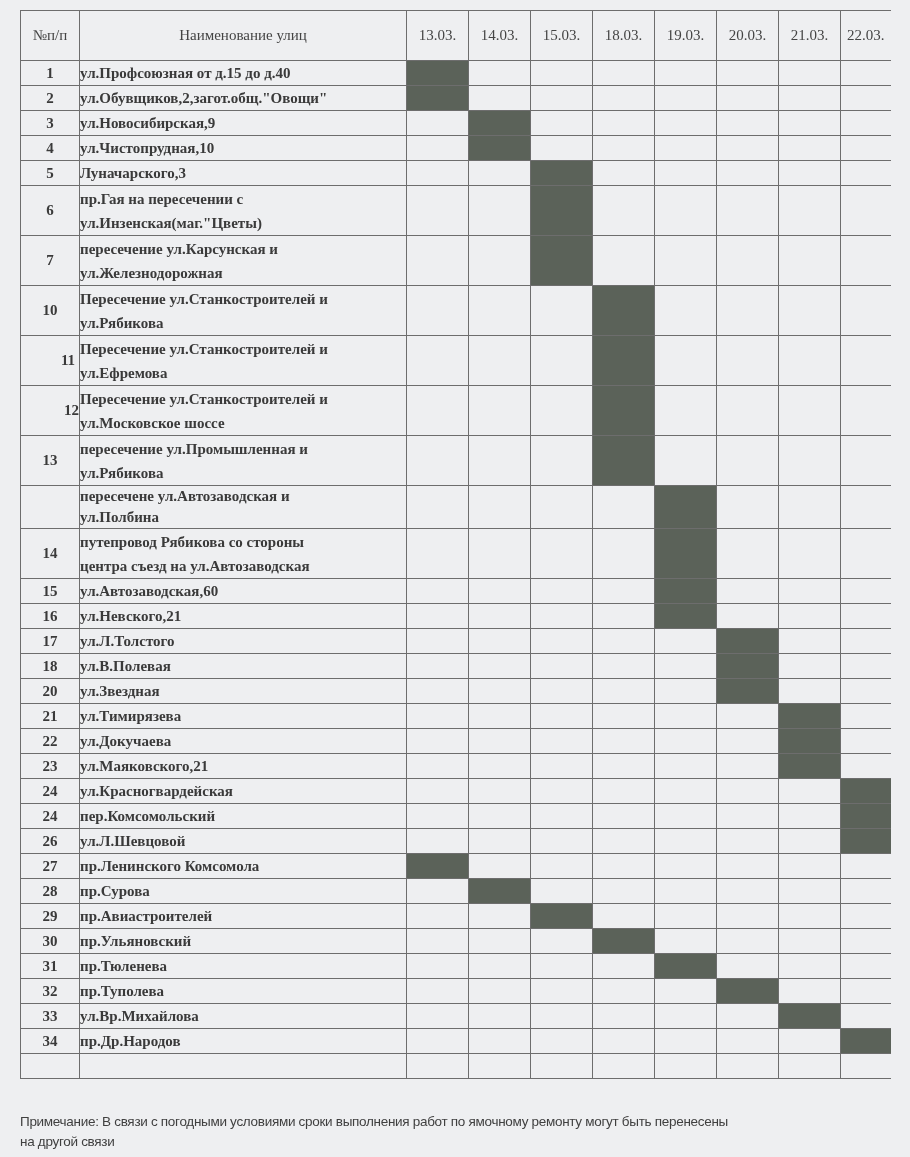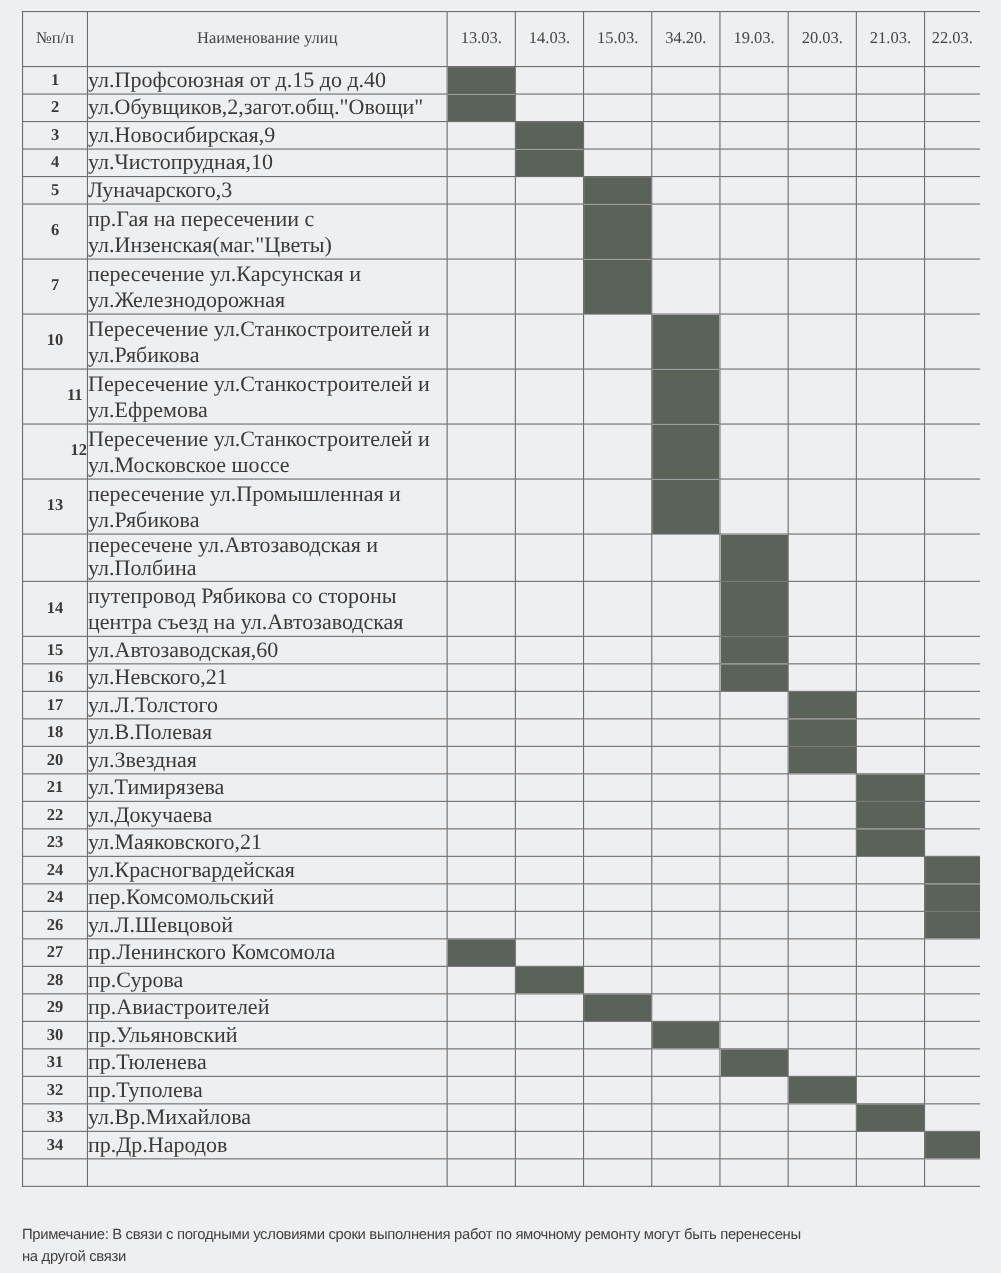--- a/index.html
+++ b/index.html
@@ -26,22 +26,22 @@
     color: #444;
     height: 49px;
     text-align: center;
   }
   td.num {
     text-align: center;
     font-weight: bold;
     font-size: 15px;
   }
   td.name {
-    font-weight: normal;
-    font-size: 20px;
+    font-weight: bold;
+    font-size: 15px;
     padding-left: 6px;
     line-height: 24px;
     white-space: nowrap;
   }
   td.cell { background: transparent; }
   td.cell.on { background: #5b6259; }
   .col-last { border-right: none !important; }
   .note {
     position: absolute; left: 20px; top: 1112px; width: 880px;
     font-family: "Liberation Sans Narrow", "Liberation Sans", sans-serif;
@@ -66,21 +66,21 @@
         <col style="width:62px">
         <col style="width:50px">
     </colgroup>
     <thead>
       <tr>
         <th>№п/п</th>
         <th>Наименование улиц</th>
         <th>13.03.</th>
         <th>14.03.</th>
         <th>15.03.</th>
-        <th>34.20.</th>
+        <th>18.03.</th>
         <th>19.03.</th>
         <th>20.03.</th>
         <th>21.03.</th>
         <th class="col-last">22.03.</th>
       </tr>
     </thead>
     <tbody id="tbody">
         <tr>
           <td class="num" style="height: 24px;">1</td>
           <td class="name">

